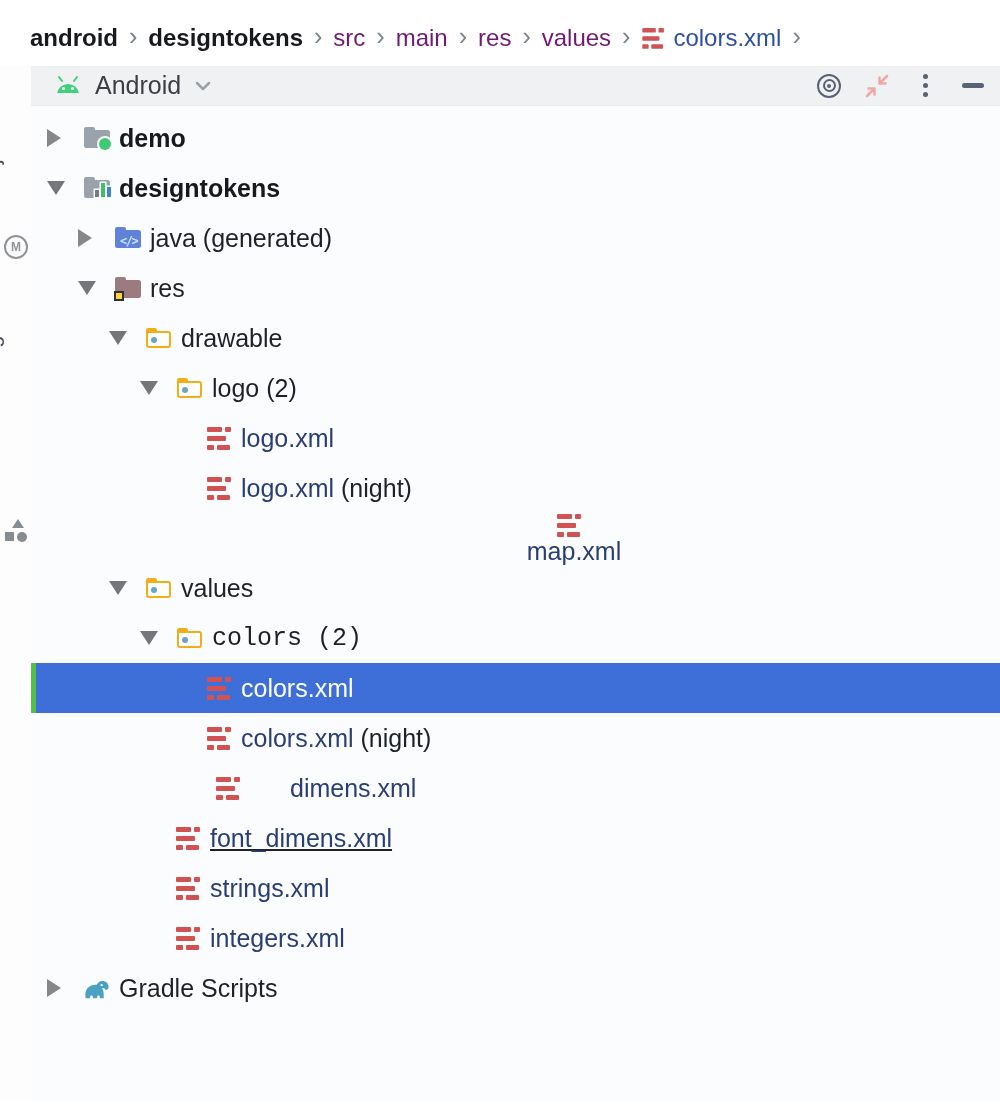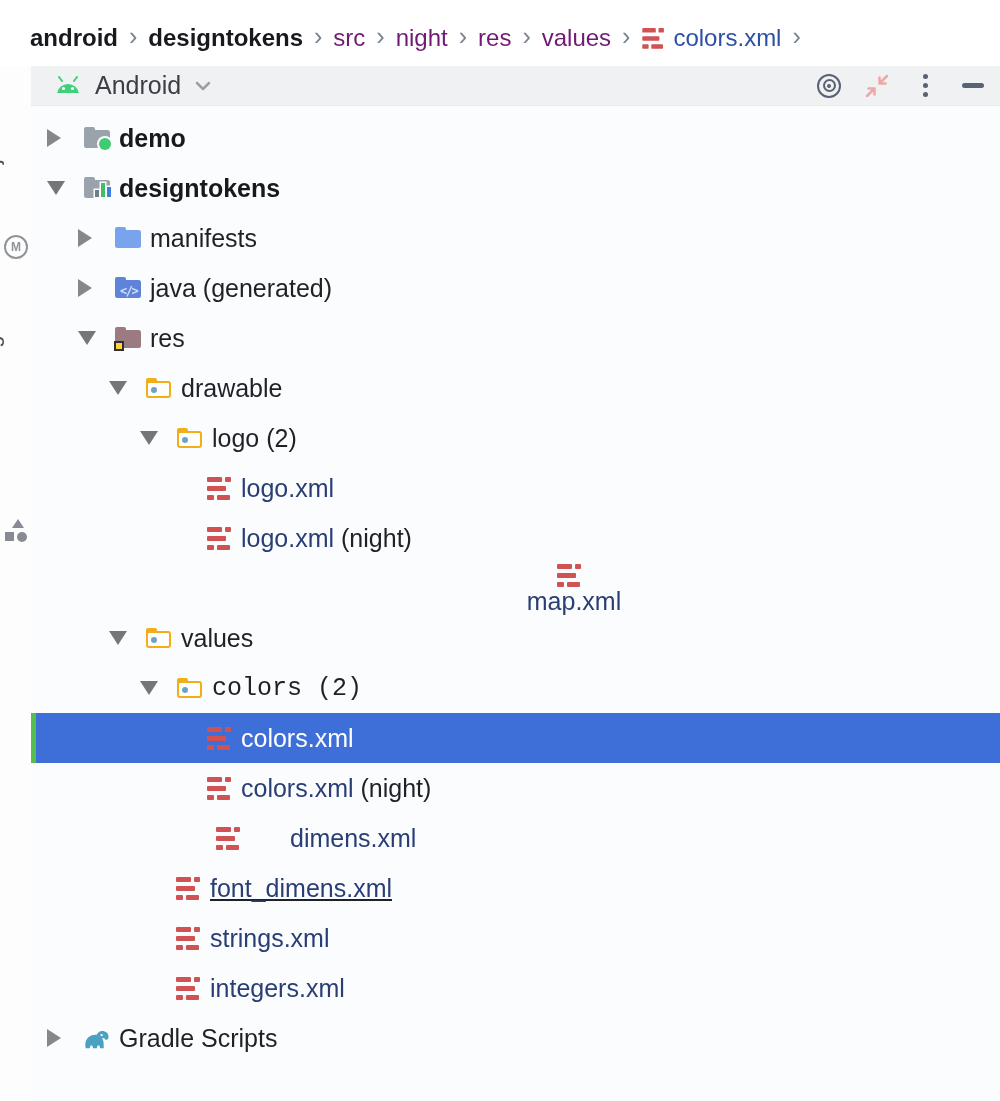--- a/index.html
+++ b/index.html
@@ -106,21 +106,21 @@
       <span class="bc-sep">›</span>
       <span class="bc-item bc-bold">
         <span>designtokens</span>
       </span>
       <span class="bc-sep">›</span>
       <span class="bc-item">
         <span>src</span>
       </span>
       <span class="bc-sep">›</span>
       <span class="bc-item">
-        <span>night</span>
+        <span>main</span>
       </span>
       <span class="bc-sep">›</span>
       <span class="bc-item">
         <span>res</span>
       </span>
       <span class="bc-sep">›</span>
       <span class="bc-item">
         <span>values</span>
       </span>
       <span class="bc-sep">›</span>
@@ -223,30 +223,20 @@
             <i class="b2"></i>
             <i class="b3"></i>
           </span>
         </span>
         <span class="label bold">designtokens</span>
       </div>
       <div class="row" style="padding-left: 47px;">
         <span class="slot">
           <i class="tri-c"></i>
         </span>
-        <span class="ic ic-blue-folder">
-          <i class="fbase"></i>
-          <i class="ftab"></i>
-        </span>
-        <span class="label">manifests</span>
-      </div>
-      <div class="row" style="padding-left: 47px;">
-        <span class="slot">
-          <i class="tri-c"></i>
-        </span>
         <span class="ic ic-java-folder">
           <i class="fbase"></i>
           <i class="ftab"></i>
           <span class="jf-code">&lt;/&gt;</span>
         </span>
         <span class="label">java (generated)</span>
       </div>
       <div class="row" style="padding-left: 47px;">
         <span class="slot">
           <i class="tri-e"></i>

